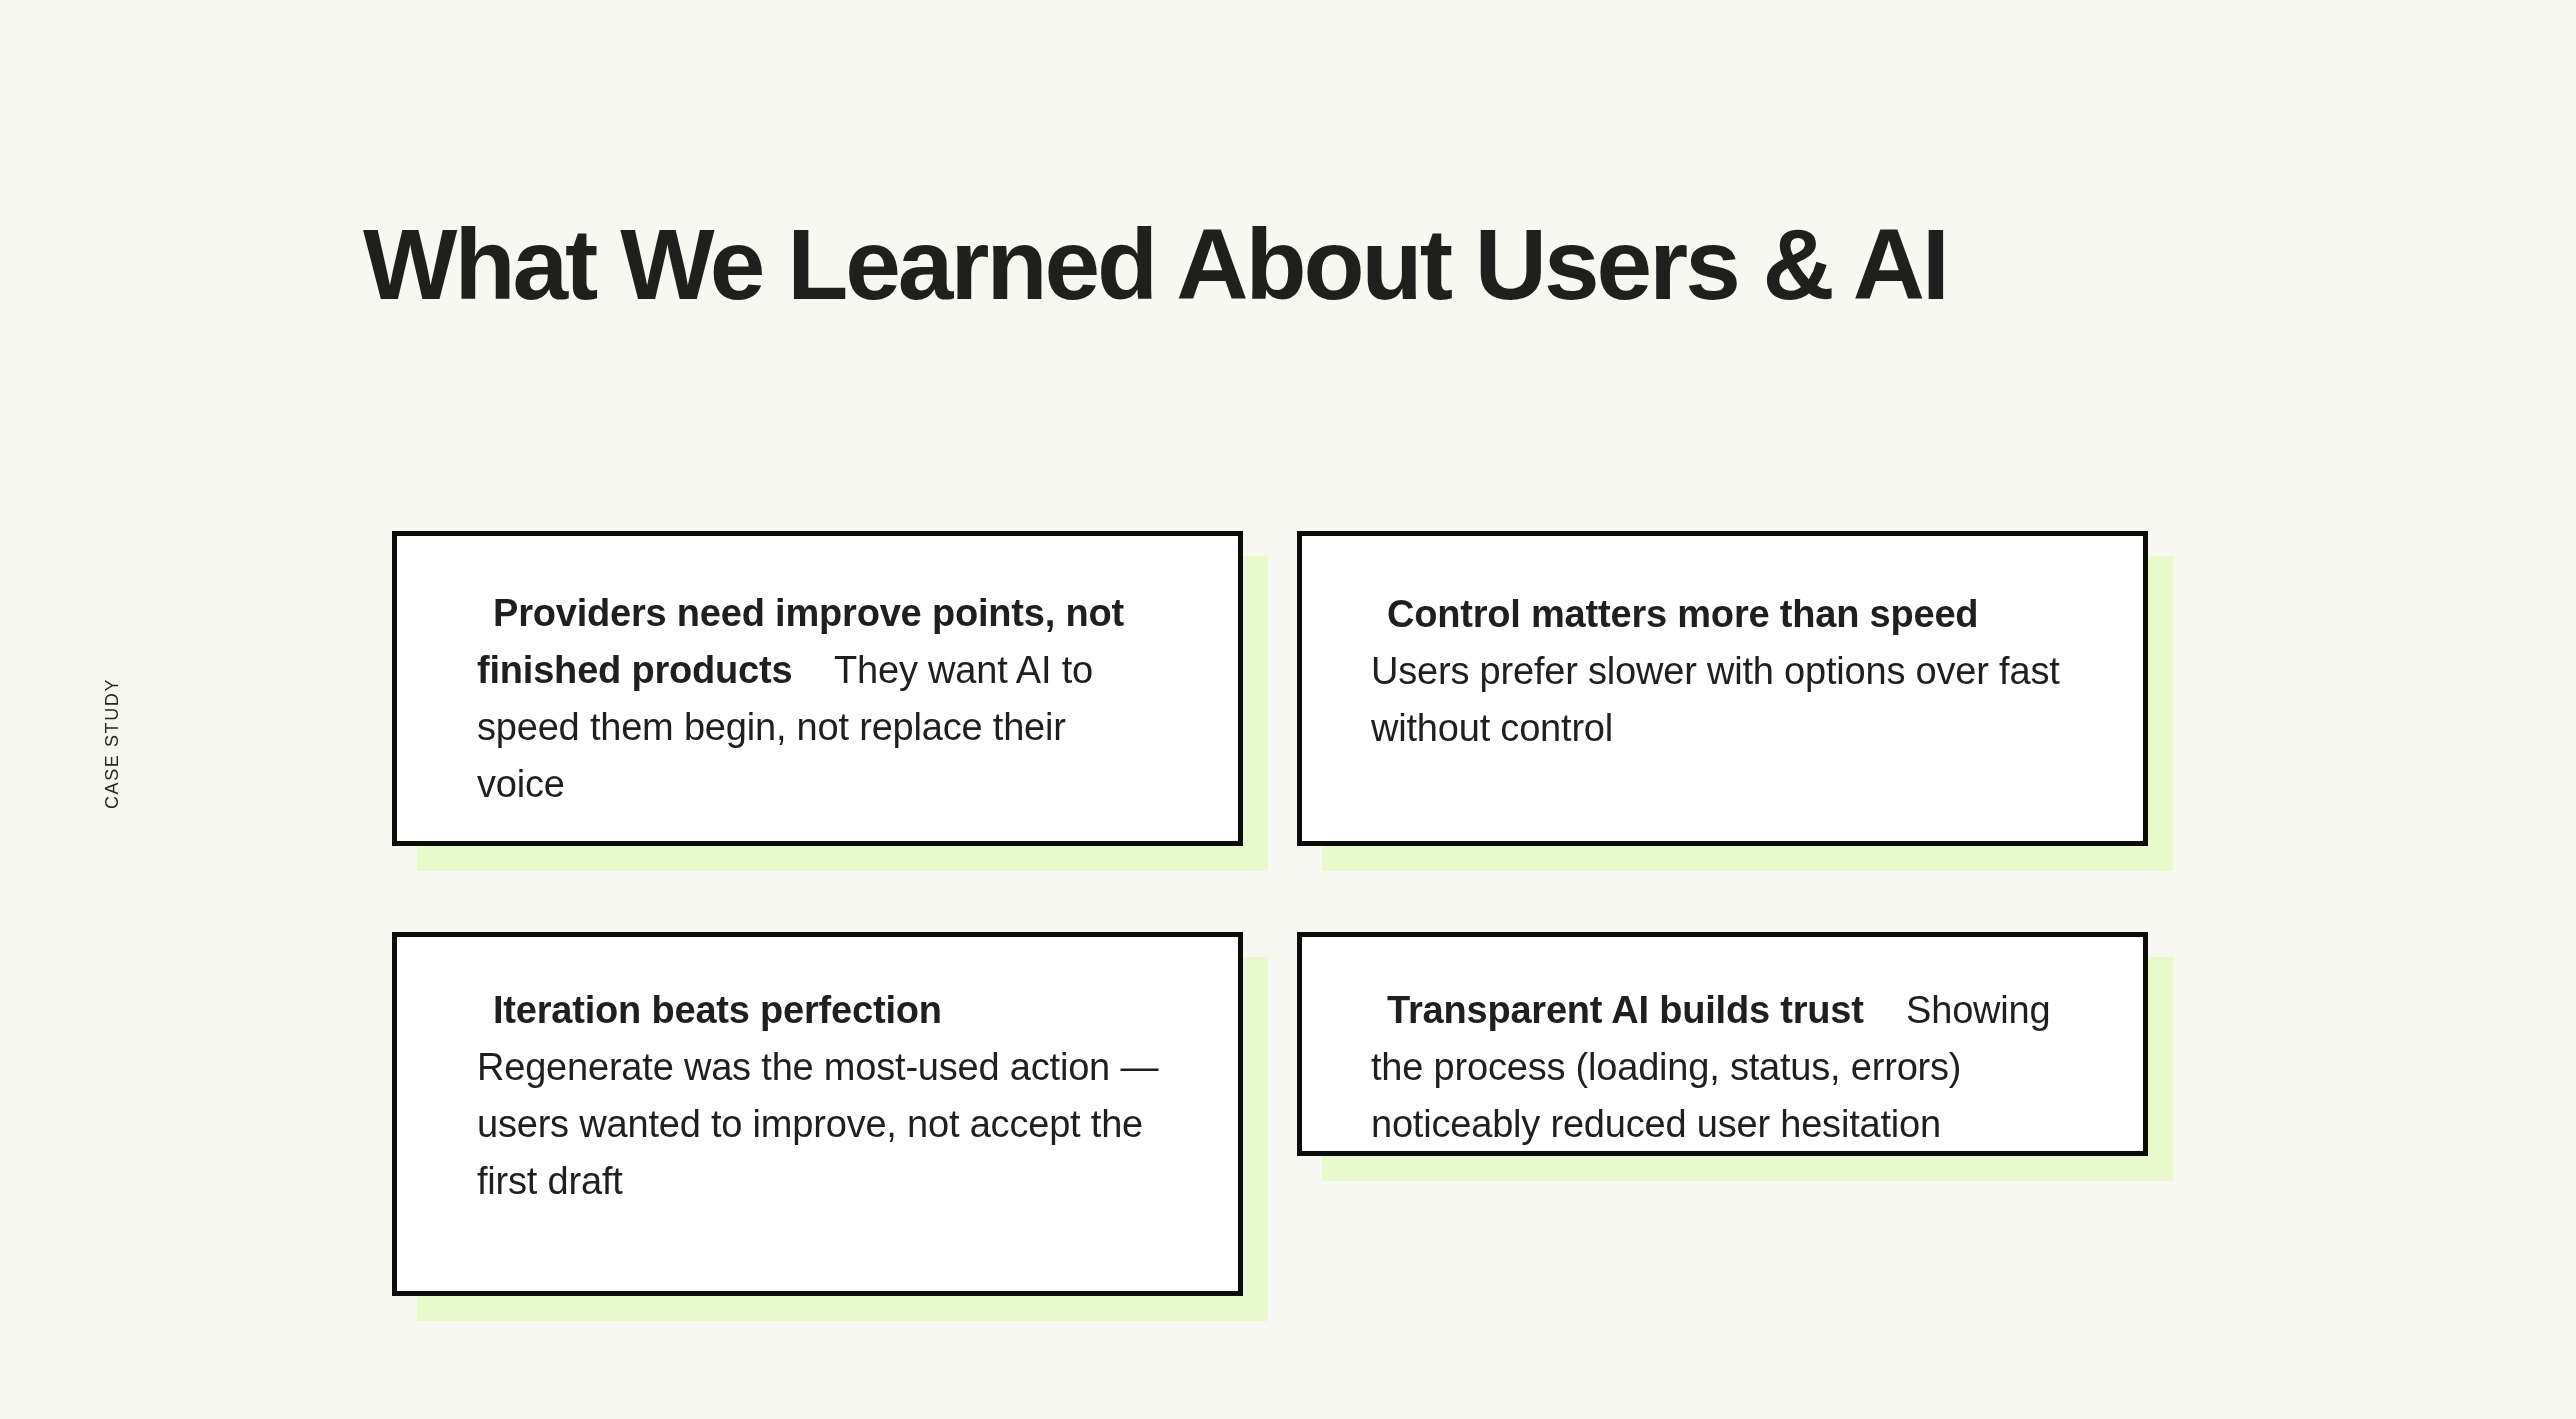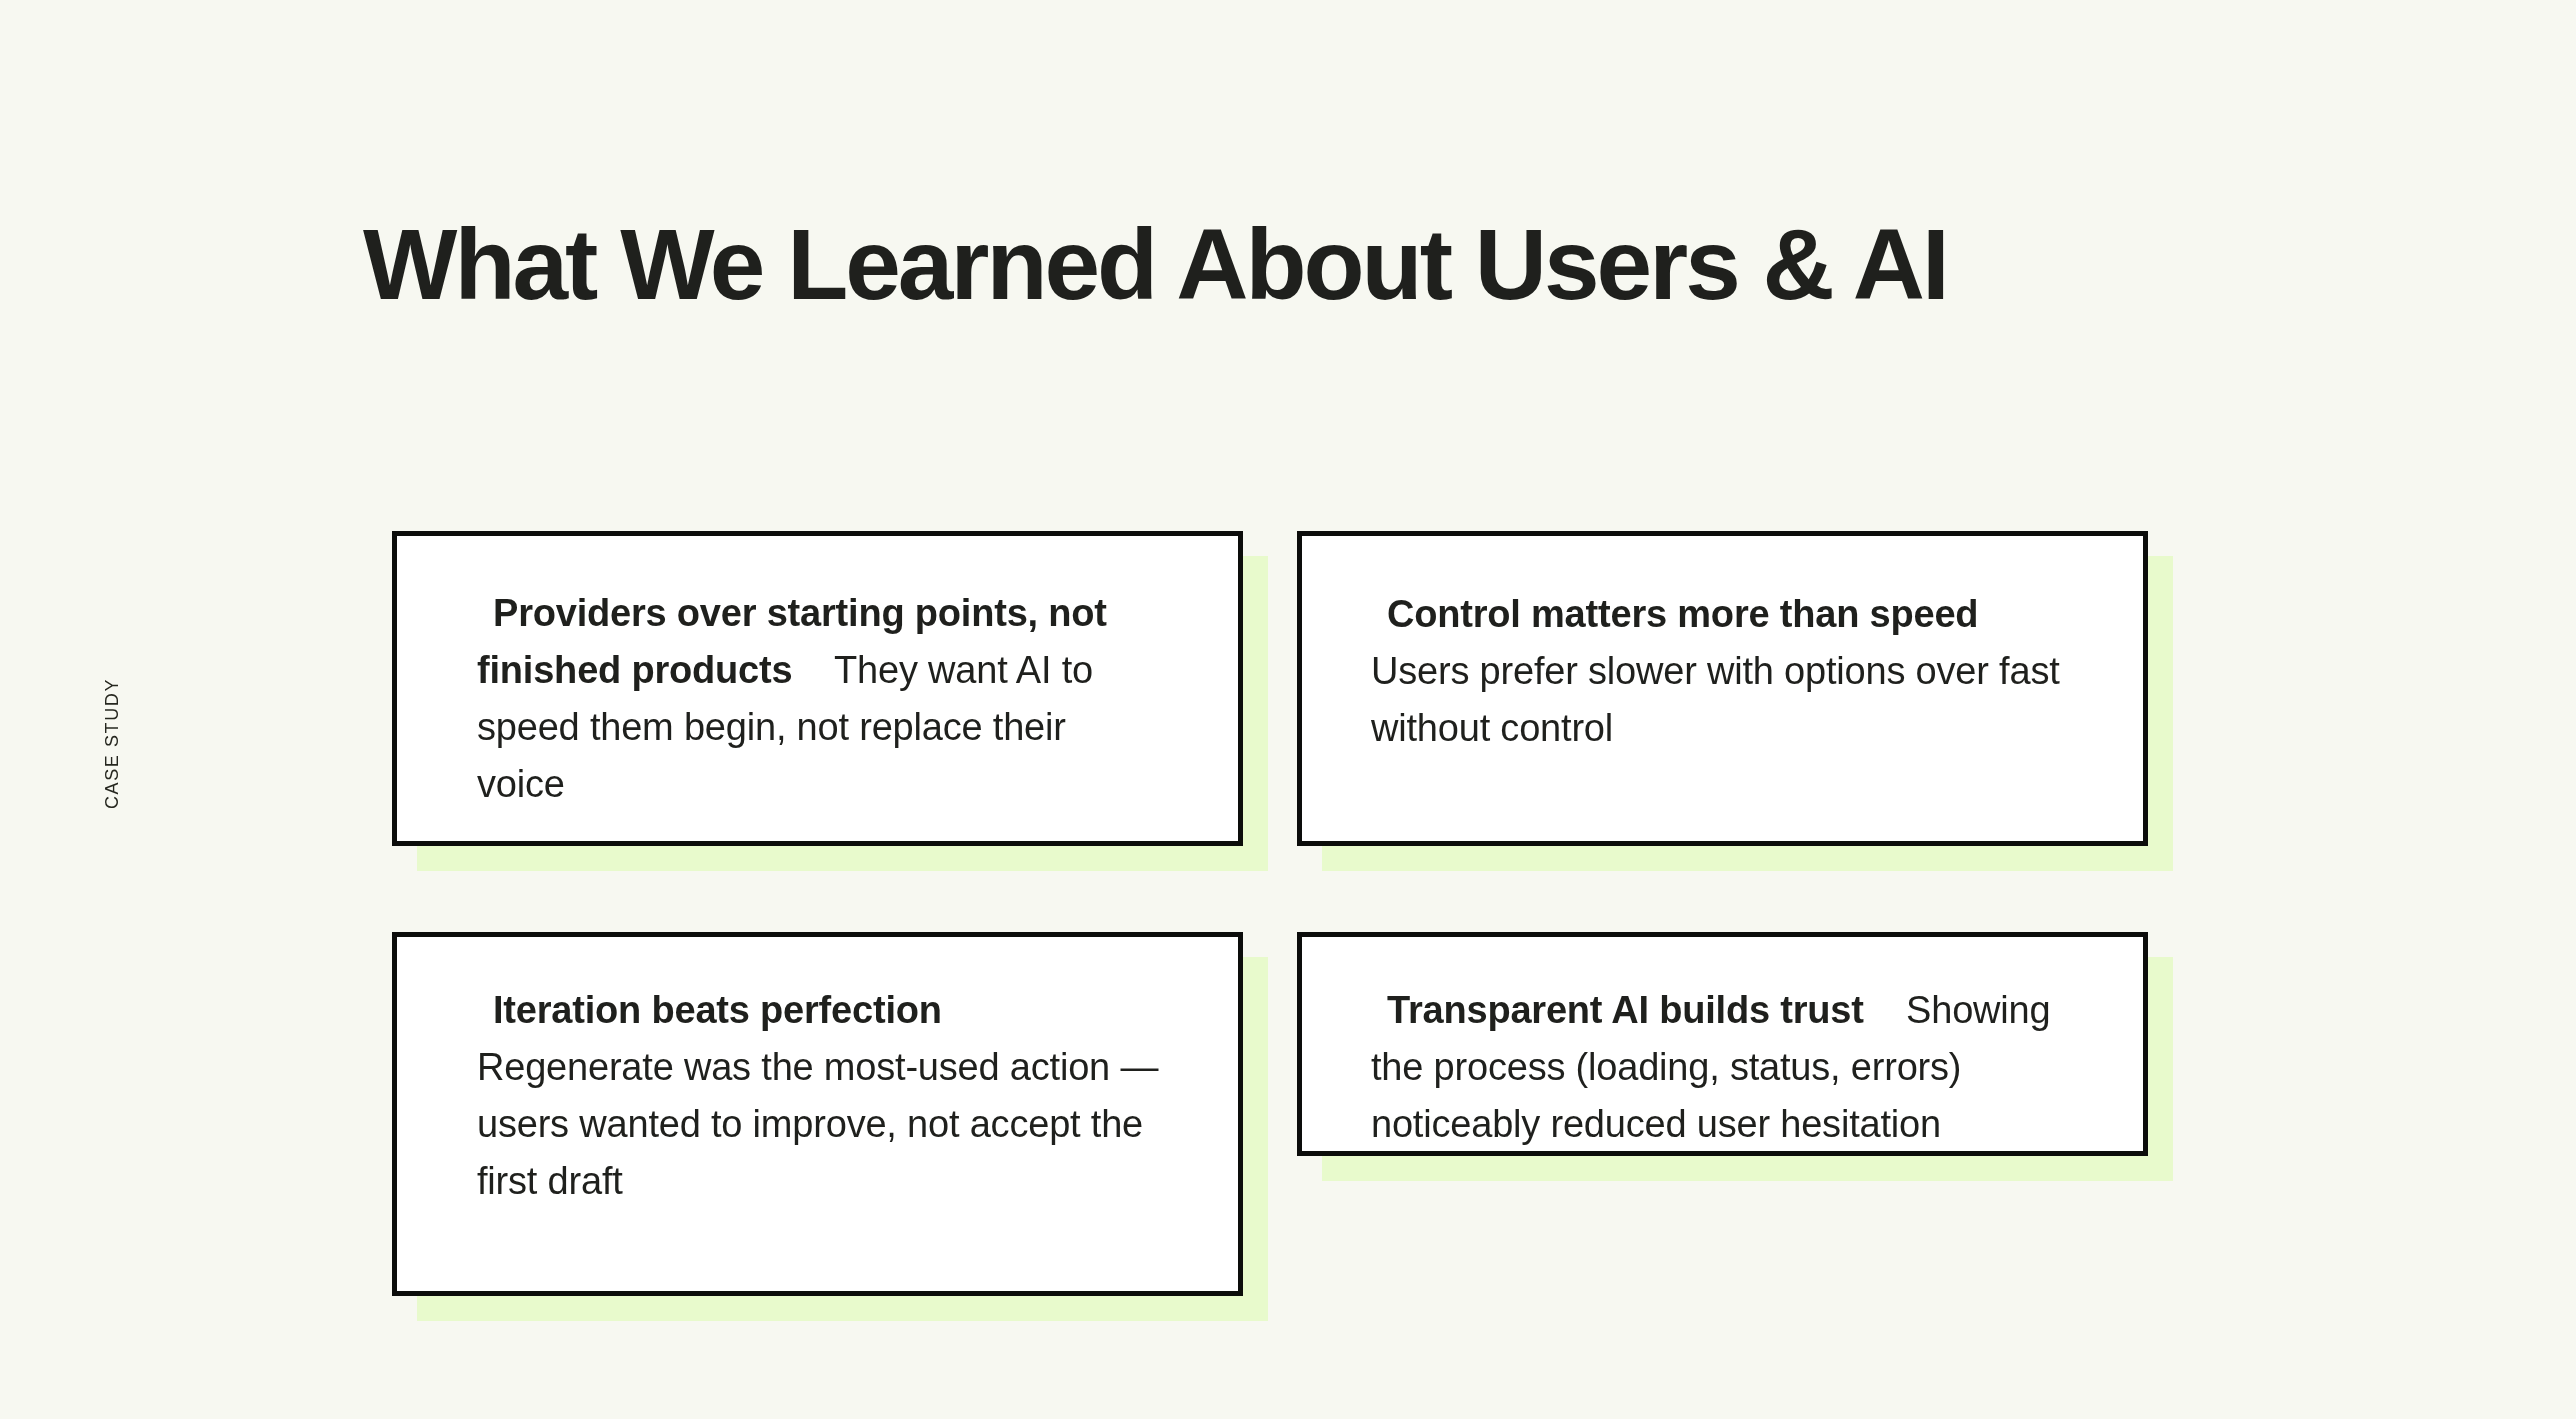--- a/index.html
+++ b/index.html
@@ -106,21 +106,21 @@
   <div id="side-label-left" class="side-label">CASE STUDY</div>
 
   <div id="side-label-right" class="side-label">GLESKA KONDE</div>
 
   <div id="card-grid">
 
     <div class="card-slot r0c0">
       <div class="card-shadow"></div>
       <div class="card">
         <p class="card-text">
-          <span class="lead">Providers over starting points, not finished products</span><span> They want AI to speed them begin, not replace their voice</span>
+          <span class="lead">Providers need improve points, not finished products</span><span> They want AI to speed them begin, not replace their voice</span>
         </p>
       </div>
     </div>
 
     <div class="card-slot r0c1">
       <div class="card-shadow"></div>
       <div class="card">
         <p class="card-text">
           <span class="lead">Control matters more than speed</span><span> Users prefer slower with options over fast without control</span>
         </p>

